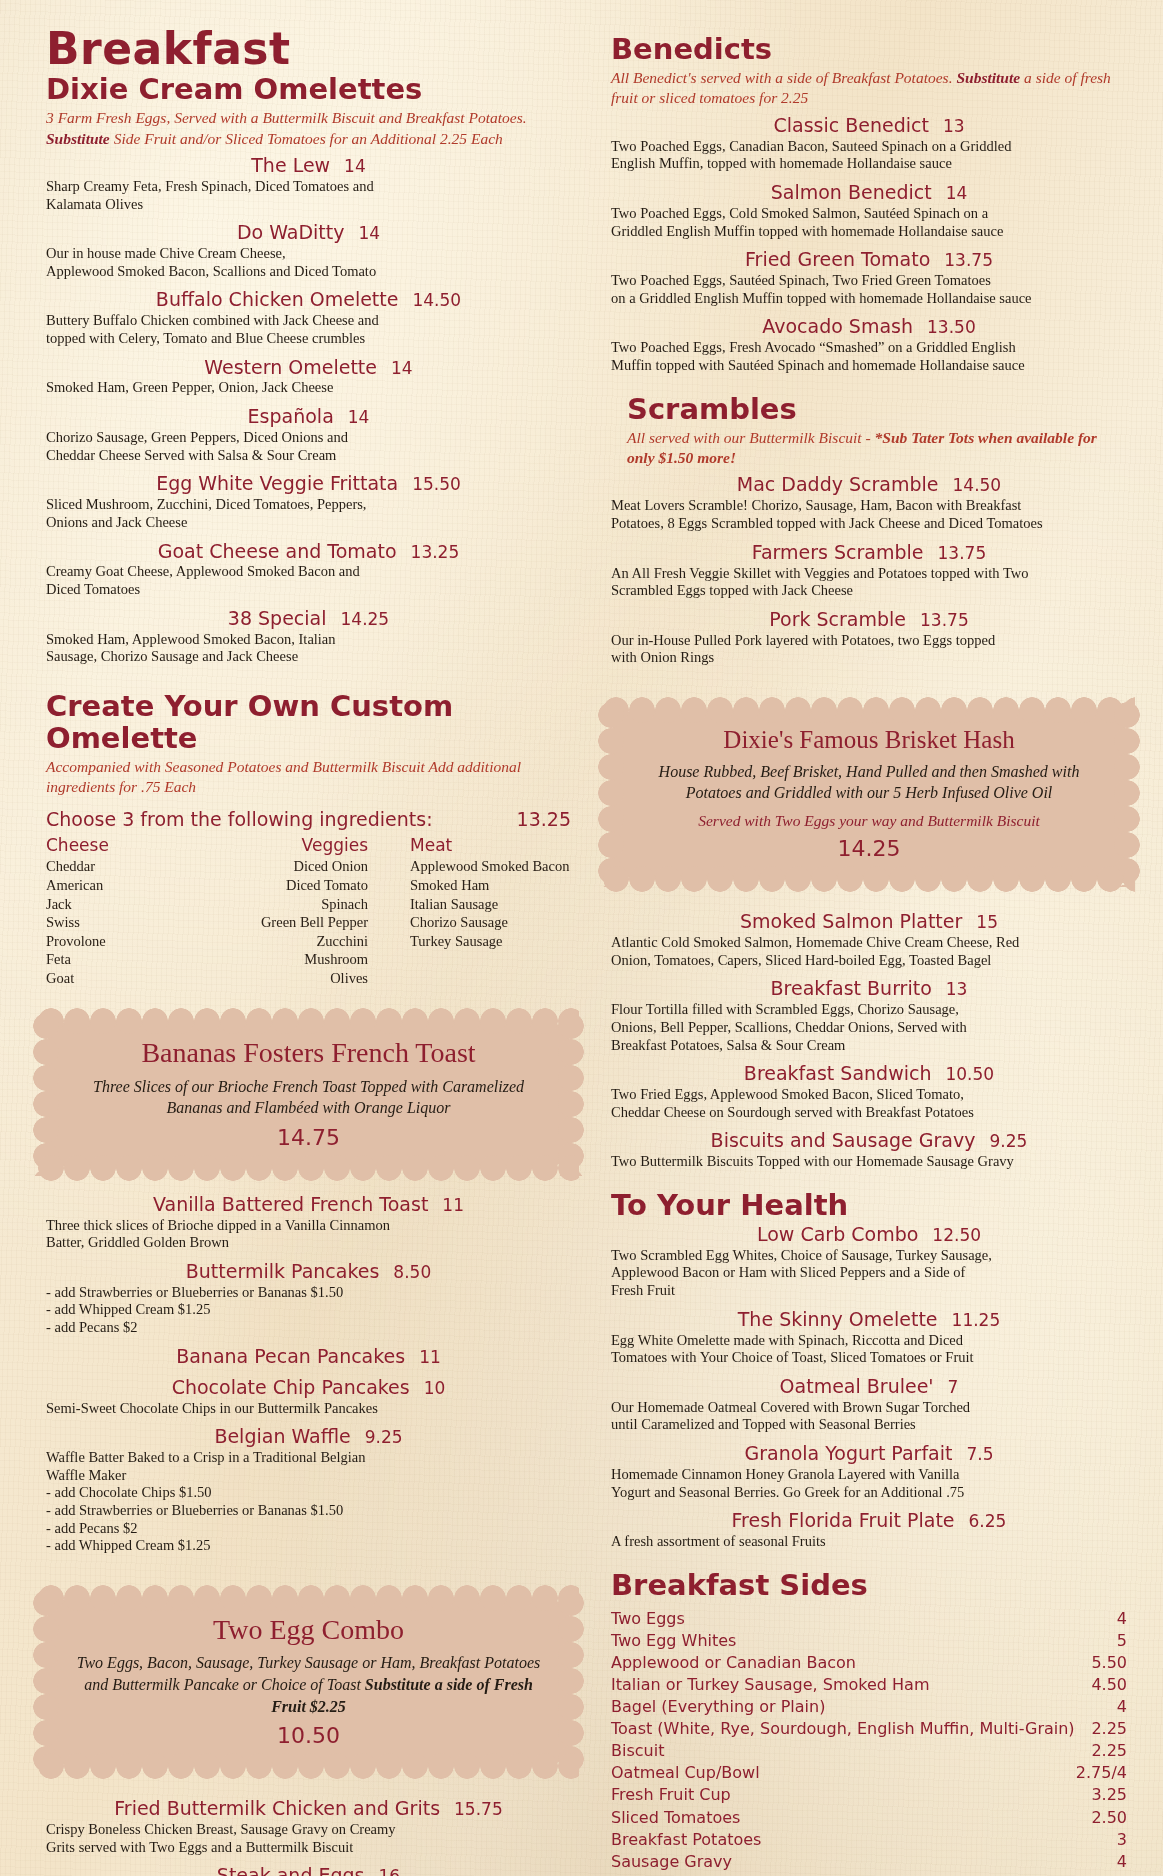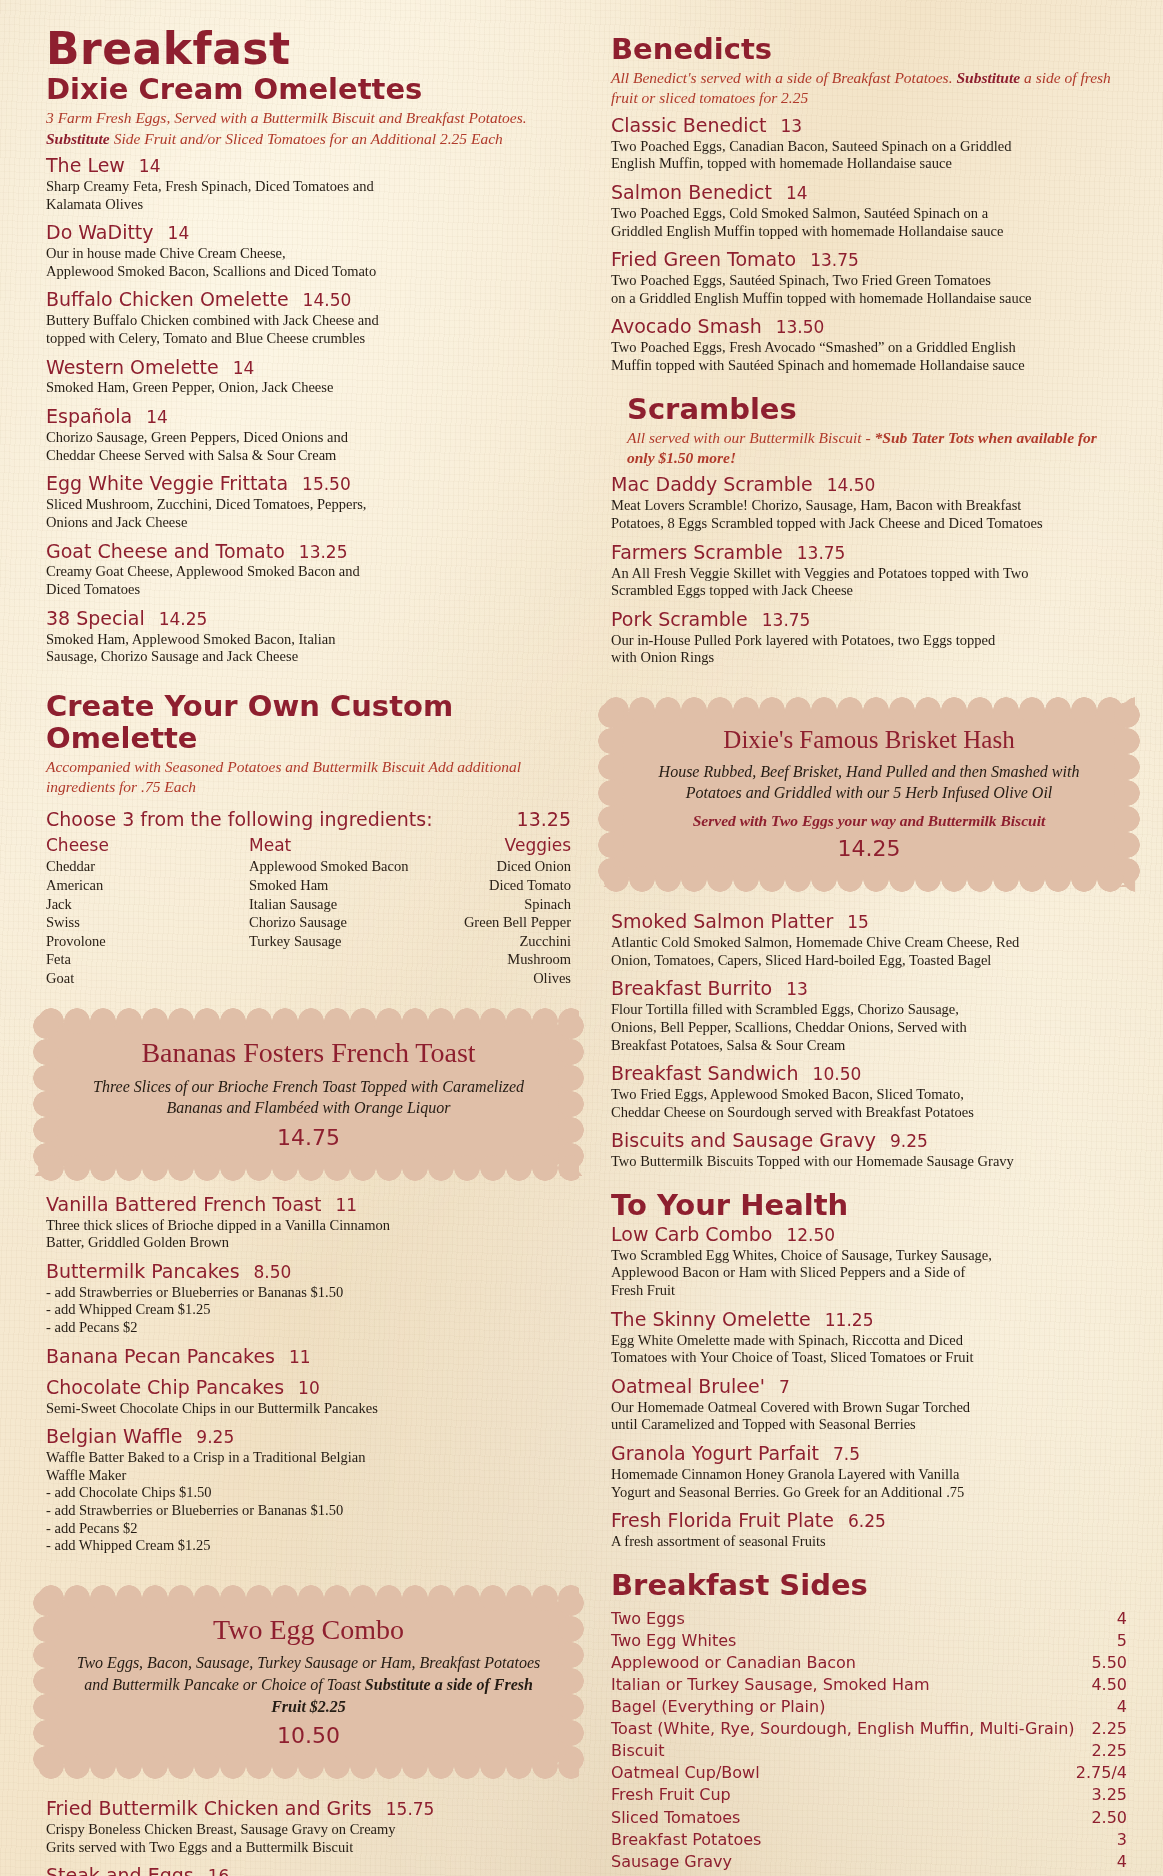--- a/index.html
+++ b/index.html
@@ -57,21 +57,21 @@
     line-height:1.32;
     margin:1px 0 6px 0;
   }
   .h-sub-italic b{color:#8e1f2f;}
 
   
   .item{margin:0 0 9px 0;}
   .item-head{
     display:flex;
     align-items:baseline;
-    justify-content:flex-start;
+    justify-content:center;
     gap:14px;
   }
   .item-name{
     font-family:"DejaVu Sans", sans-serif;
     font-size:19px;
     color:#8e1f2f;
     line-height:1.15;
     white-space:nowrap;
   }
   .item-price{
@@ -141,21 +141,21 @@
   .feature-inner{position:relative;z-index:2;}
   .feature-title{
     font-family:Liberation Serif, serif;
     font-size:28px;color:#8e1f2f;line-height:1.15;margin-bottom:6px;
   }
   .feature-title.sm{font-size:25px;}
   .feature-desc{
     font-style:italic;font-size:16px;line-height:1.35;color:#241c14;
   }
   .feature-note{
-    font-style:italic;font-weight:bold;font-size:15.5px;color:#8e1f2f;margin-top:8px;
+    font-style:italic;font-weight:normal;font-size:15.5px;color:#8e1f2f;margin-top:8px;
   }
   .feature-price{
     font-family:"DejaVu Sans", sans-serif;
     font-size:22px;color:#8e1f2f;margin-top:6px;
   }
 
   
   .sides{margin-top:6px;}
   .side-row{
     display:flex;justify-content:space-between;align-items:baseline;
@@ -279,38 +279,38 @@
         <div class="ing-col c1">
           <div class="ing-head">Cheese</div>
           <div>Cheddar</div>
           <div>American</div>
           <div>Jack</div>
           <div>Swiss</div>
           <div>Provolone</div>
           <div>Feta</div>
           <div>Goat</div>
         </div>
-        <div class="ing-col c2">
-          <div class="ing-head">Meat</div>
-          <div>Applewood Smoked Bacon</div>
-          <div>Smoked Ham</div>
-          <div>Italian Sausage</div>
-          <div>Chorizo Sausage</div>
-          <div>Turkey Sausage</div>
-        </div>
         <div class="ing-col c3">
           <div class="ing-head">Veggies</div>
           <div>Diced Onion</div>
           <div>Diced Tomato</div>
           <div>Spinach</div>
           <div>Green Bell Pepper</div>
           <div>Zucchini</div>
           <div>Mushroom</div>
           <div>Olives</div>
         </div>
+        <div class="ing-col c2">
+          <div class="ing-head">Meat</div>
+          <div>Applewood Smoked Bacon</div>
+          <div>Smoked Ham</div>
+          <div>Italian Sausage</div>
+          <div>Chorizo Sausage</div>
+          <div>Turkey Sausage</div>
+        </div>
       </div>
 
       <div class="spacer-20"></div>
       <div class="feature">
         <span class="side l"></span>
           <span class="side r"></span>
         <div class="feature-inner">
           <div class="feature-title">Bananas Fosters French Toast</div>
           <div class="feature-desc">
             <span class="ln">Three Slices of our Brioche French Toast</span>

